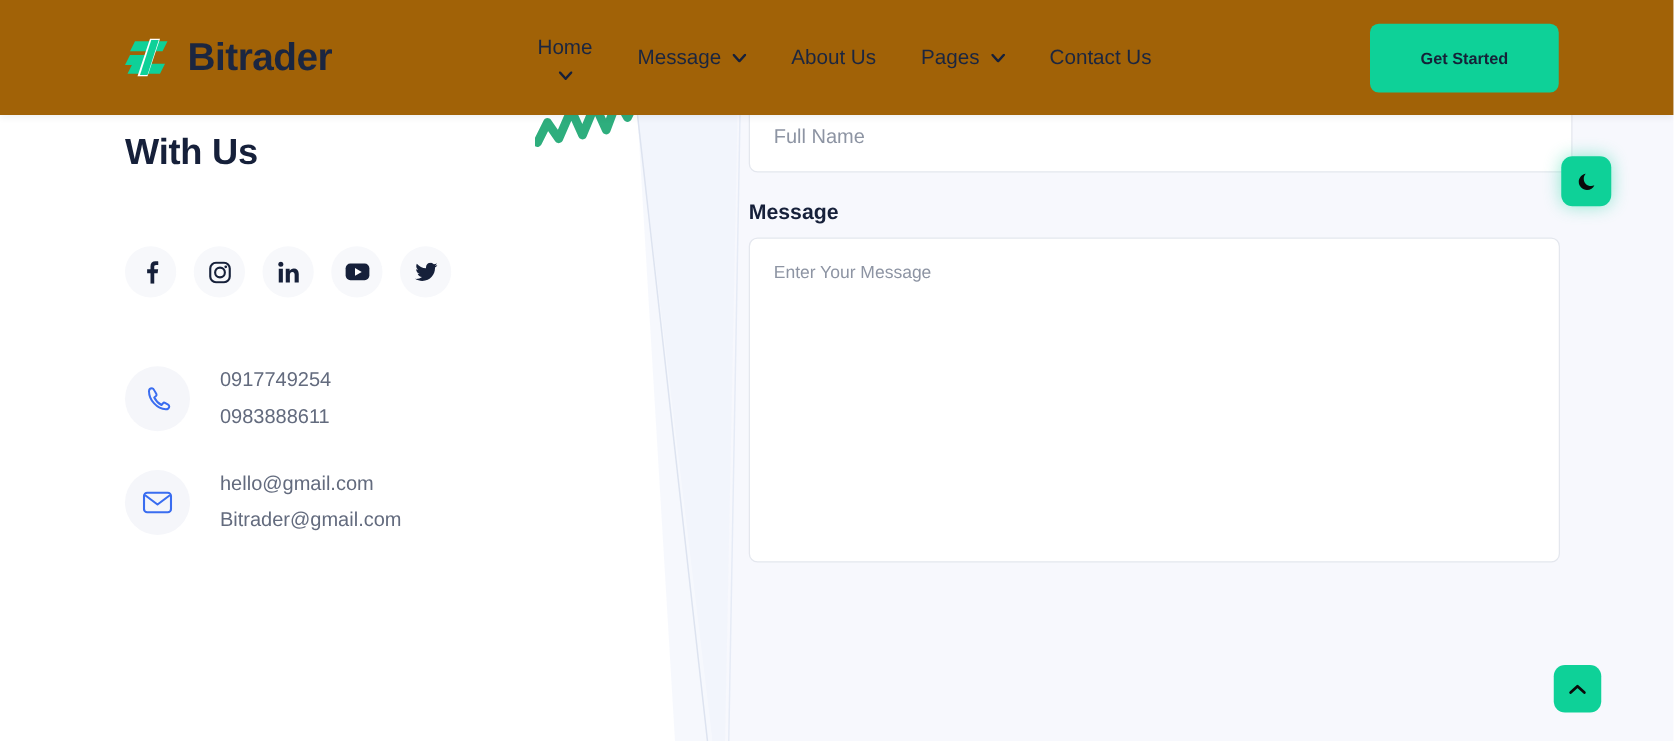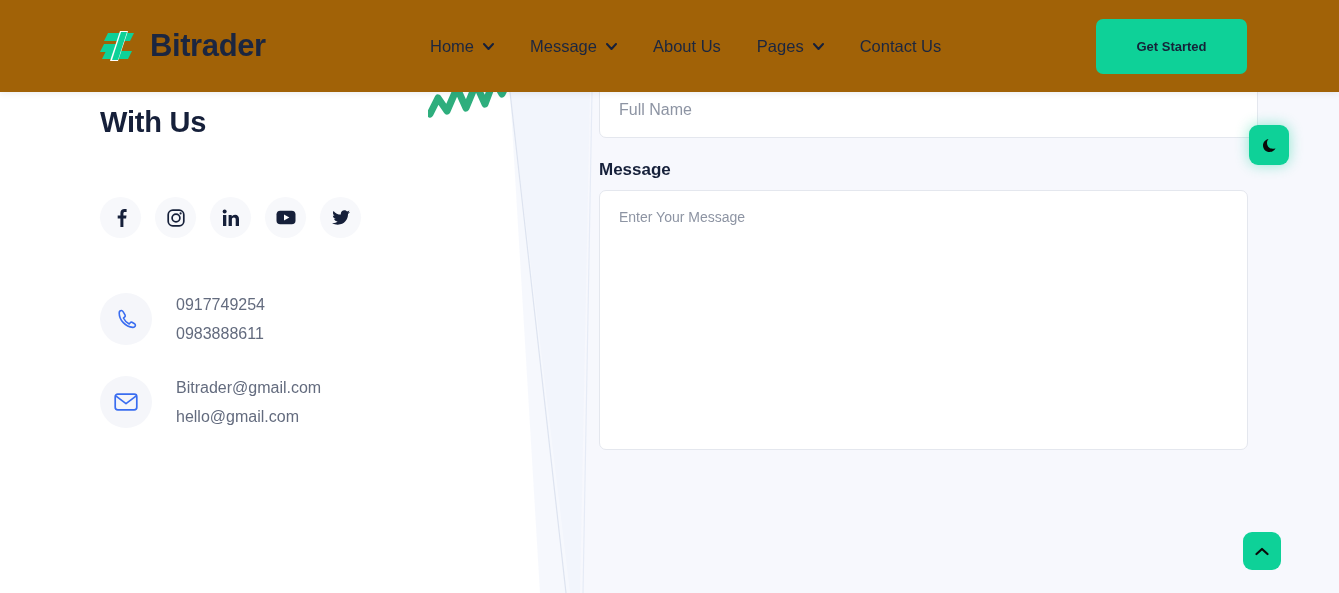--- a/index.html
+++ b/index.html
@@ -99,21 +99,21 @@
   .nav-item {
     display: flex;
     align-items: center;
     gap: 9px;
     color: #1b2640;
     font-size: 16.5px;
     padding: 8px 18px;
     cursor: pointer;
     white-space: nowrap;
   }
-  .nav-item:first-child { padding-left: 10px; }
+  .nav-item:first-child { padding-left: 10px; flex-direction: column; }
   .chev { display: block; }
 
   .cta {
     position: absolute;
     left: 1096px;
     width: 151px;
     height: 55px;
     background: #0ed198;
     border: none;
     border-radius: 7px;
@@ -376,22 +376,22 @@
       </div>
 
       <div class="contact-row">
         <div class="contact-icon">
           <svg width="24" height="20" viewBox="0 0 24 20">
             <rect x="1.2" y="2.2" width="21.6" height="15.6" rx="2.6" fill="none" stroke="#3a6df0" stroke-width="1.7"></rect>
             <path d="M2.4,4.4 L12,11.6 L21.6,4.4" fill="none" stroke="#3a6df0" stroke-width="1.7" stroke-linecap="round" stroke-linejoin="round"></path>
           </svg>
         </div>
         <div class="contact-lines">
+          <span class="contact-line">hello@gmail.com</span>
           <span class="contact-line">Bitrader@gmail.com</span>
-          <span class="contact-line">hello@gmail.com</span>
         </div>
       </div>
     </div>
   </div>
 
   <div class="form">
     <div class="field-name-wrap">
       <input class="input" type="text" placeholder="Full Name" style="">
     </div>
 

